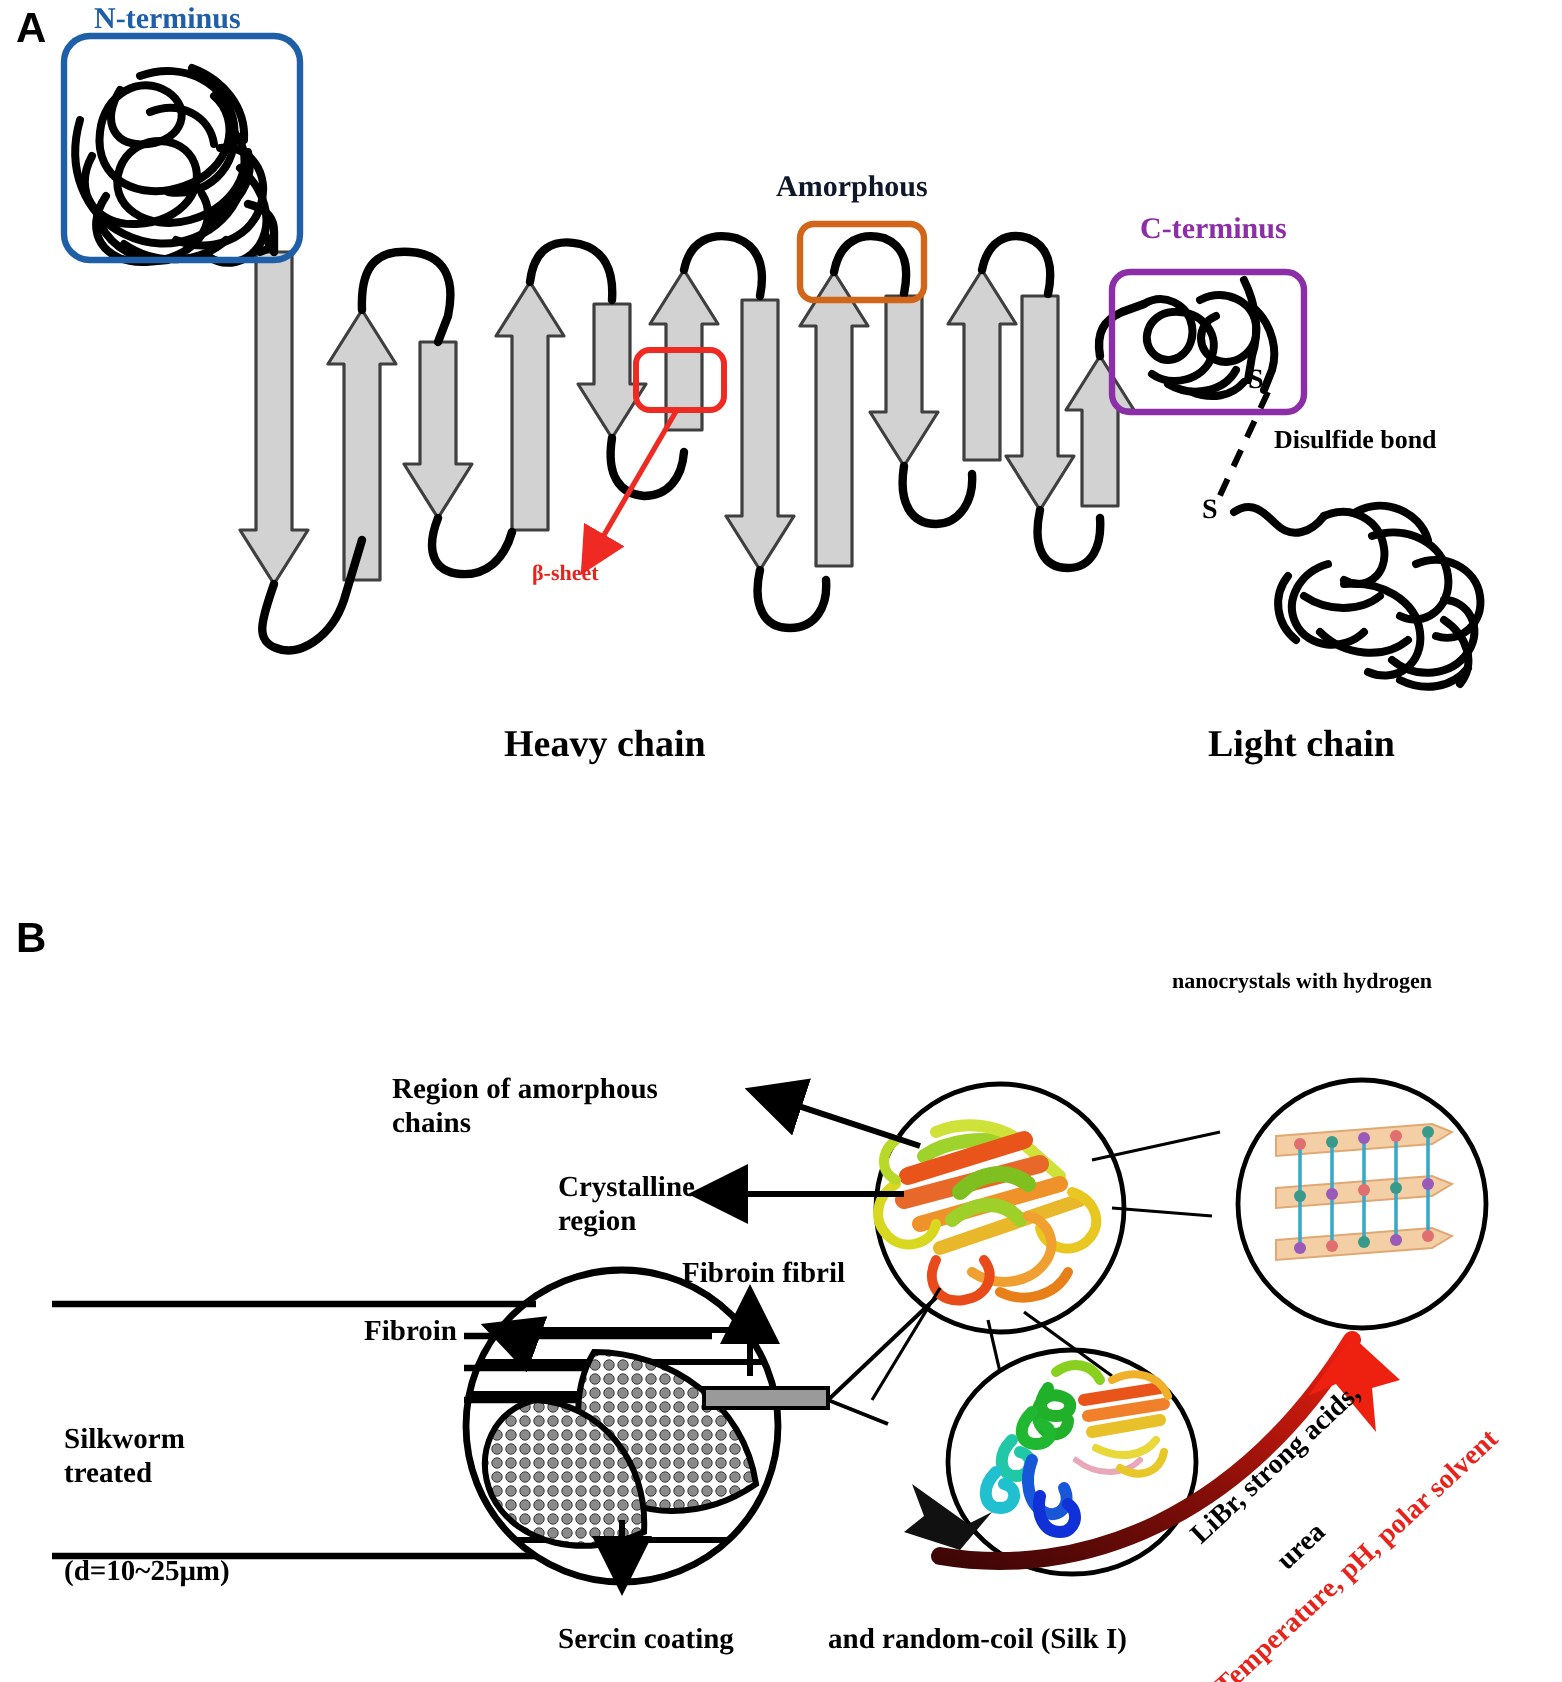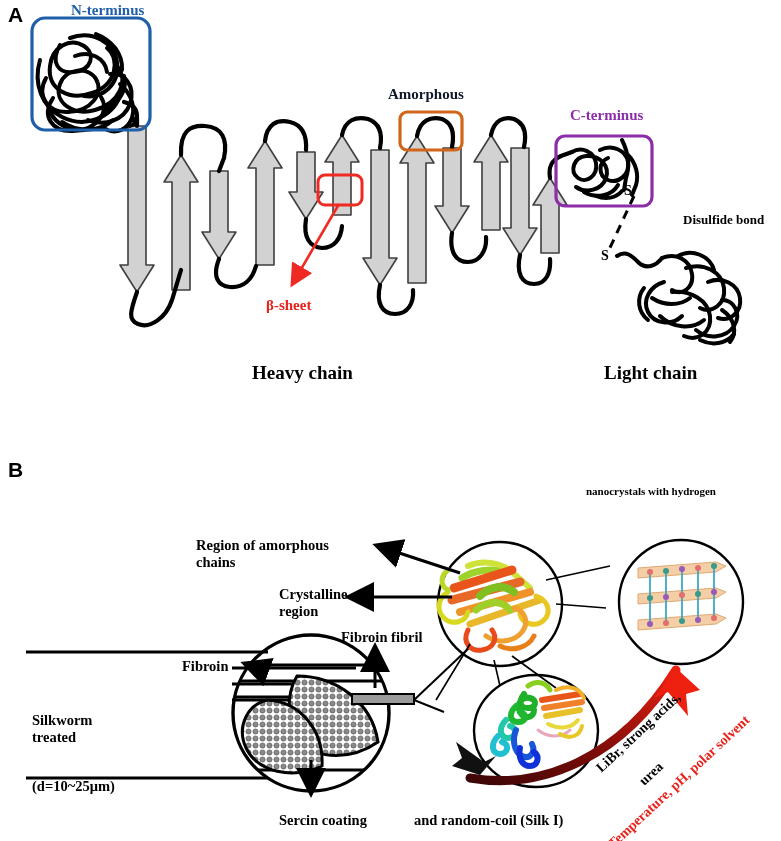--- a/index.html
+++ b/index.html
@@ -7,21 +7,21 @@
     width:781px;height:841px;position:relative;overflow:hidden;
     font-family:"Liberation Serif", serif;
     color:#000;
   }
   .fig{position:absolute;left:0;top:0;width:781px;height:841px;}
   .panel-label{
     position:absolute;font-family:"Liberation Sans", sans-serif;
     font-weight:bold;font-size:21px;color:#000;letter-spacing:0;
   }
   .lab{position:absolute;font-family:"Liberation Serif",serif;font-weight:bold;line-height:1.15;}
-  .lab.blue{color:#1f5fa8;margin-left:24px;}
+  .lab.blue{color:#1f5fa8;}
   .lab.orange{color:#0f172a;}
   .lab.purple{color:#8c2ea8;}
   .lab.red{color:#e8231b;}
   .lab.black{color:#000;}
   .rot{transform-origin:left bottom;white-space:nowrap;}
   svg{display:block;}
 </style>
 </head>
 <body>
 
@@ -149,24 +149,24 @@
       <path d="M678,256 C692,248 710,256 714,270"></path>
       <path d="M722,310 C734,318 738,332 730,342"></path>
       <path d="M644,288 C636,298 638,312 648,320"></path>
       <path d="M700,340 C712,346 726,344 734,334"></path>
     </g>
   </svg>
 
   <div class="lab blue" style="left:47px;top:2px;font-size:15px;">N-terminus</div>
   <div class="lab orange" style="left:388px;top:86px;font-size:15px;">Amorphous</div>
   <div class="lab purple" style="left:570px;top:107px;font-size:15px;">C-terminus</div>
-  <div class="lab red" style="left:266px;top:297px;font-size:15px;">β-sheet</div>
+  <div class="lab red" style="left:266px;top:281px;font-size:11px;">β-sheet</div>
   <div class="lab black" style="left:624px;top:183px;font-size:14px;">S</div>
   <div class="lab black" style="left:601px;top:248px;font-size:14px;">S</div>
-  <div class="lab black" style="left:637px;top:213px;font-size:13px;margin-left:46px;">Disulfide bond</div>
+  <div class="lab black" style="left:637px;top:213px;font-size:13px;">Disulfide bond</div>
 
   <div class="lab black" style="left:252px;top:362px;font-size:19px;">Heavy chain</div>
   <div class="lab black" style="left:604px;top:362px;font-size:19px;">Light chain</div>
 
   <div class="panel-label" style="left:8px;top:458px;">B</div>
 
   <svg class="fig" width="781" height="841" viewBox="0 0 781 841" style="pointer-events:none;">
 
     <g stroke="#000" stroke-width="3.2" fill="none">
       <line x1="26" y1="652" x2="268" y2="652"></line>

